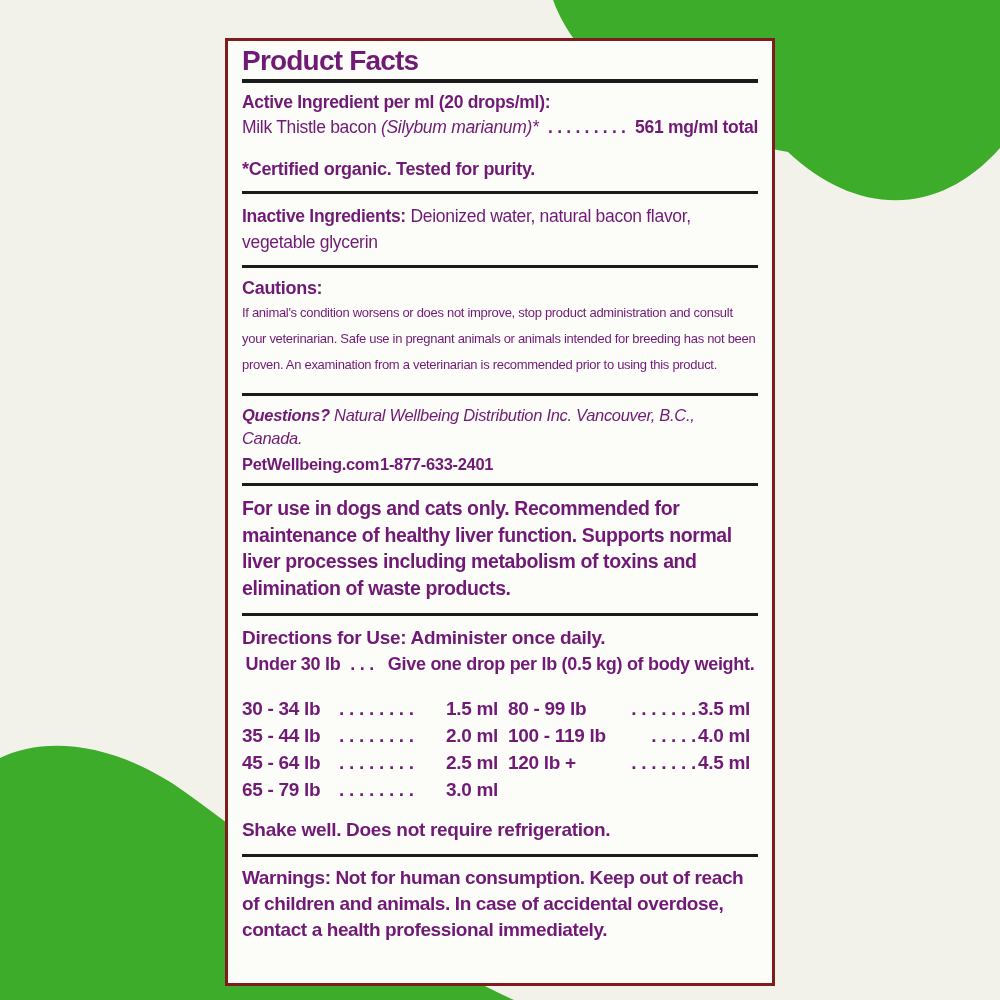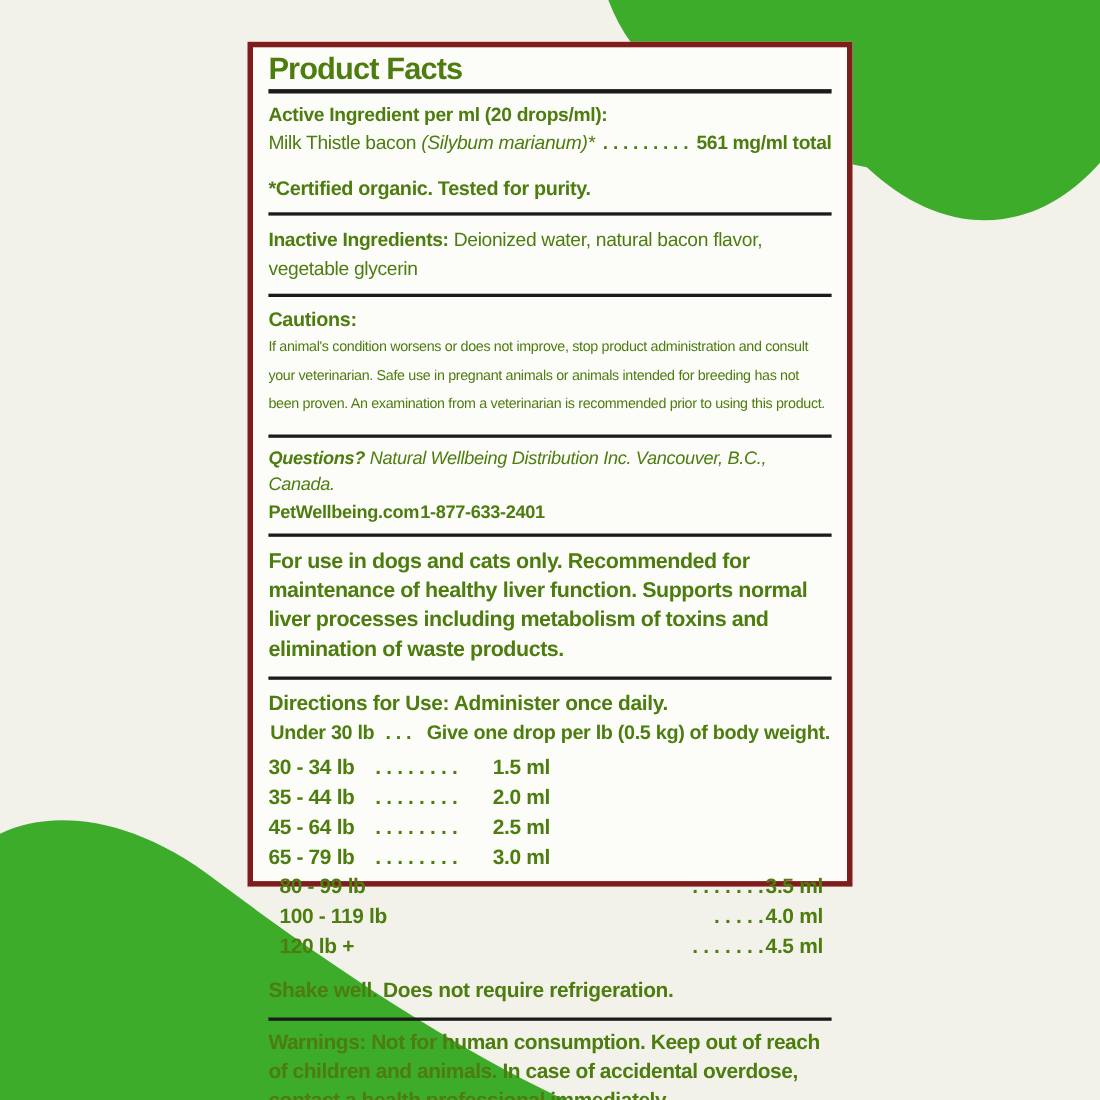--- a/index.html
+++ b/index.html
@@ -1,43 +1,43 @@
 <!DOCTYPE html>
 <html><head>
 <meta charset="utf-8">
 <style>
   html,body{margin:0;padding:0;}
   body{width:1000px;height:1000px;overflow:hidden;font-family:"Liberation Sans","DejaVu Sans",sans-serif;}
   .page{position:relative;width:1000px;height:1000px;background:#f2f2eb;overflow:hidden;}
   .blobs{position:absolute;left:0;top:0;width:1000px;height:1000px;display:block;}
   .label-box{
-    position:absolute;left:225px;top:38px;width:550px;height:768px;
-    background:#fcfcf9;border:5px solid #7f1d1d;box-sizing:border-box;
-    padding:0 14px;color:#4d7c0f;letter-spacing:-0.3px;
+    position:absolute;left:225px;top:38px;width:550px;height:948px;
+    background:#fcfcf9;border:3px solid #7f1d1d;box-sizing:border-box;
+    padding:0 14px;color:#701a75;letter-spacing:-0.3px;
   }
   .title{font-size:28px;font-weight:bold;letter-spacing:-0.8px;margin:5px 0 0 0;line-height:30px;}
   .rule{border:none;border-top:3px solid #1b1b1b;margin:0;}
   .rule-thick{border-top:4px solid #1b1b1b;margin-top:3px;}
   .b{font-weight:bold;}
   .i{font-style:italic;}
   .heading-line{margin-top:7px;font-weight:bold;font-size:17.5px;line-height:24px;}
   .ingredient-row{display:flex;align-items:baseline;font-size:17.5px;line-height:26px;}
   .ingredient-row .dots{flex:1;text-align:center;overflow:hidden;white-space:nowrap;font-weight:bold;}
   .certified{margin-top:19px;margin-bottom:11px;font-weight:bold;font-size:18px;}
   .inactive-p{margin:9px 0 10px 0;font-size:17.5px;line-height:26px;}
   .cautions-label{margin-top:8px;font-weight:bold;font-size:18px;line-height:24px;}
   .cautions-text{font-size:13px;line-height:26px;margin-bottom:15px;}
   .questions-p{margin:8px 0 3px 0;font-size:16.5px;line-height:23px;font-style:italic;}
   .contact-line{font-weight:bold;font-size:16.5px;line-height:23px;margin-bottom:7px;}
   .contact-line .phone{margin-left:1px;}
   .use-p{margin:9px 0 12px 0;font-weight:bold;font-size:19.5px;line-height:26.5px;letter-spacing:-0.4px;}
   .directions-h{margin-top:9px;font-weight:bold;font-size:19px;line-height:26px;}
   .under-row{display:flex;align-items:baseline;font-weight:bold;font-size:18px;line-height:26px;white-space:nowrap;justify-content:center;}
   .under-row .dots{margin:0 14px 0 10px;}
-  .dose-table{display:flex;margin-top:6px;font-weight:bold;font-size:19px;flex-direction:column;}
+  .dose-table{display:flex;margin-top:18px;font-weight:bold;font-size:19px;}
   .dose-col-left{width:256px;}
   .dose-col-right{flex:1;padding-left:10px;}
   .dose-row{display:flex;align-items:baseline;line-height:27px;white-space:nowrap;}
   .dose-col-left .range{width:100px;}
   .dose-col-left .dots{width:110px;overflow:hidden;}
   .dose-col-right .range{flex:none;}
   .dose-col-right .dots{flex:1;text-align:right;overflow:hidden;margin-right:2px;}
   .dose-col-right .dose{flex:none;width:60px;text-align:left;}
   .shake-p{margin:14px 0 11px 0;font-weight:bold;font-size:19px;line-height:26px;}
   .warnings-p{margin:8px 0 0 0;font-weight:bold;font-size:19px;line-height:26px;letter-spacing:-0.4px;}

